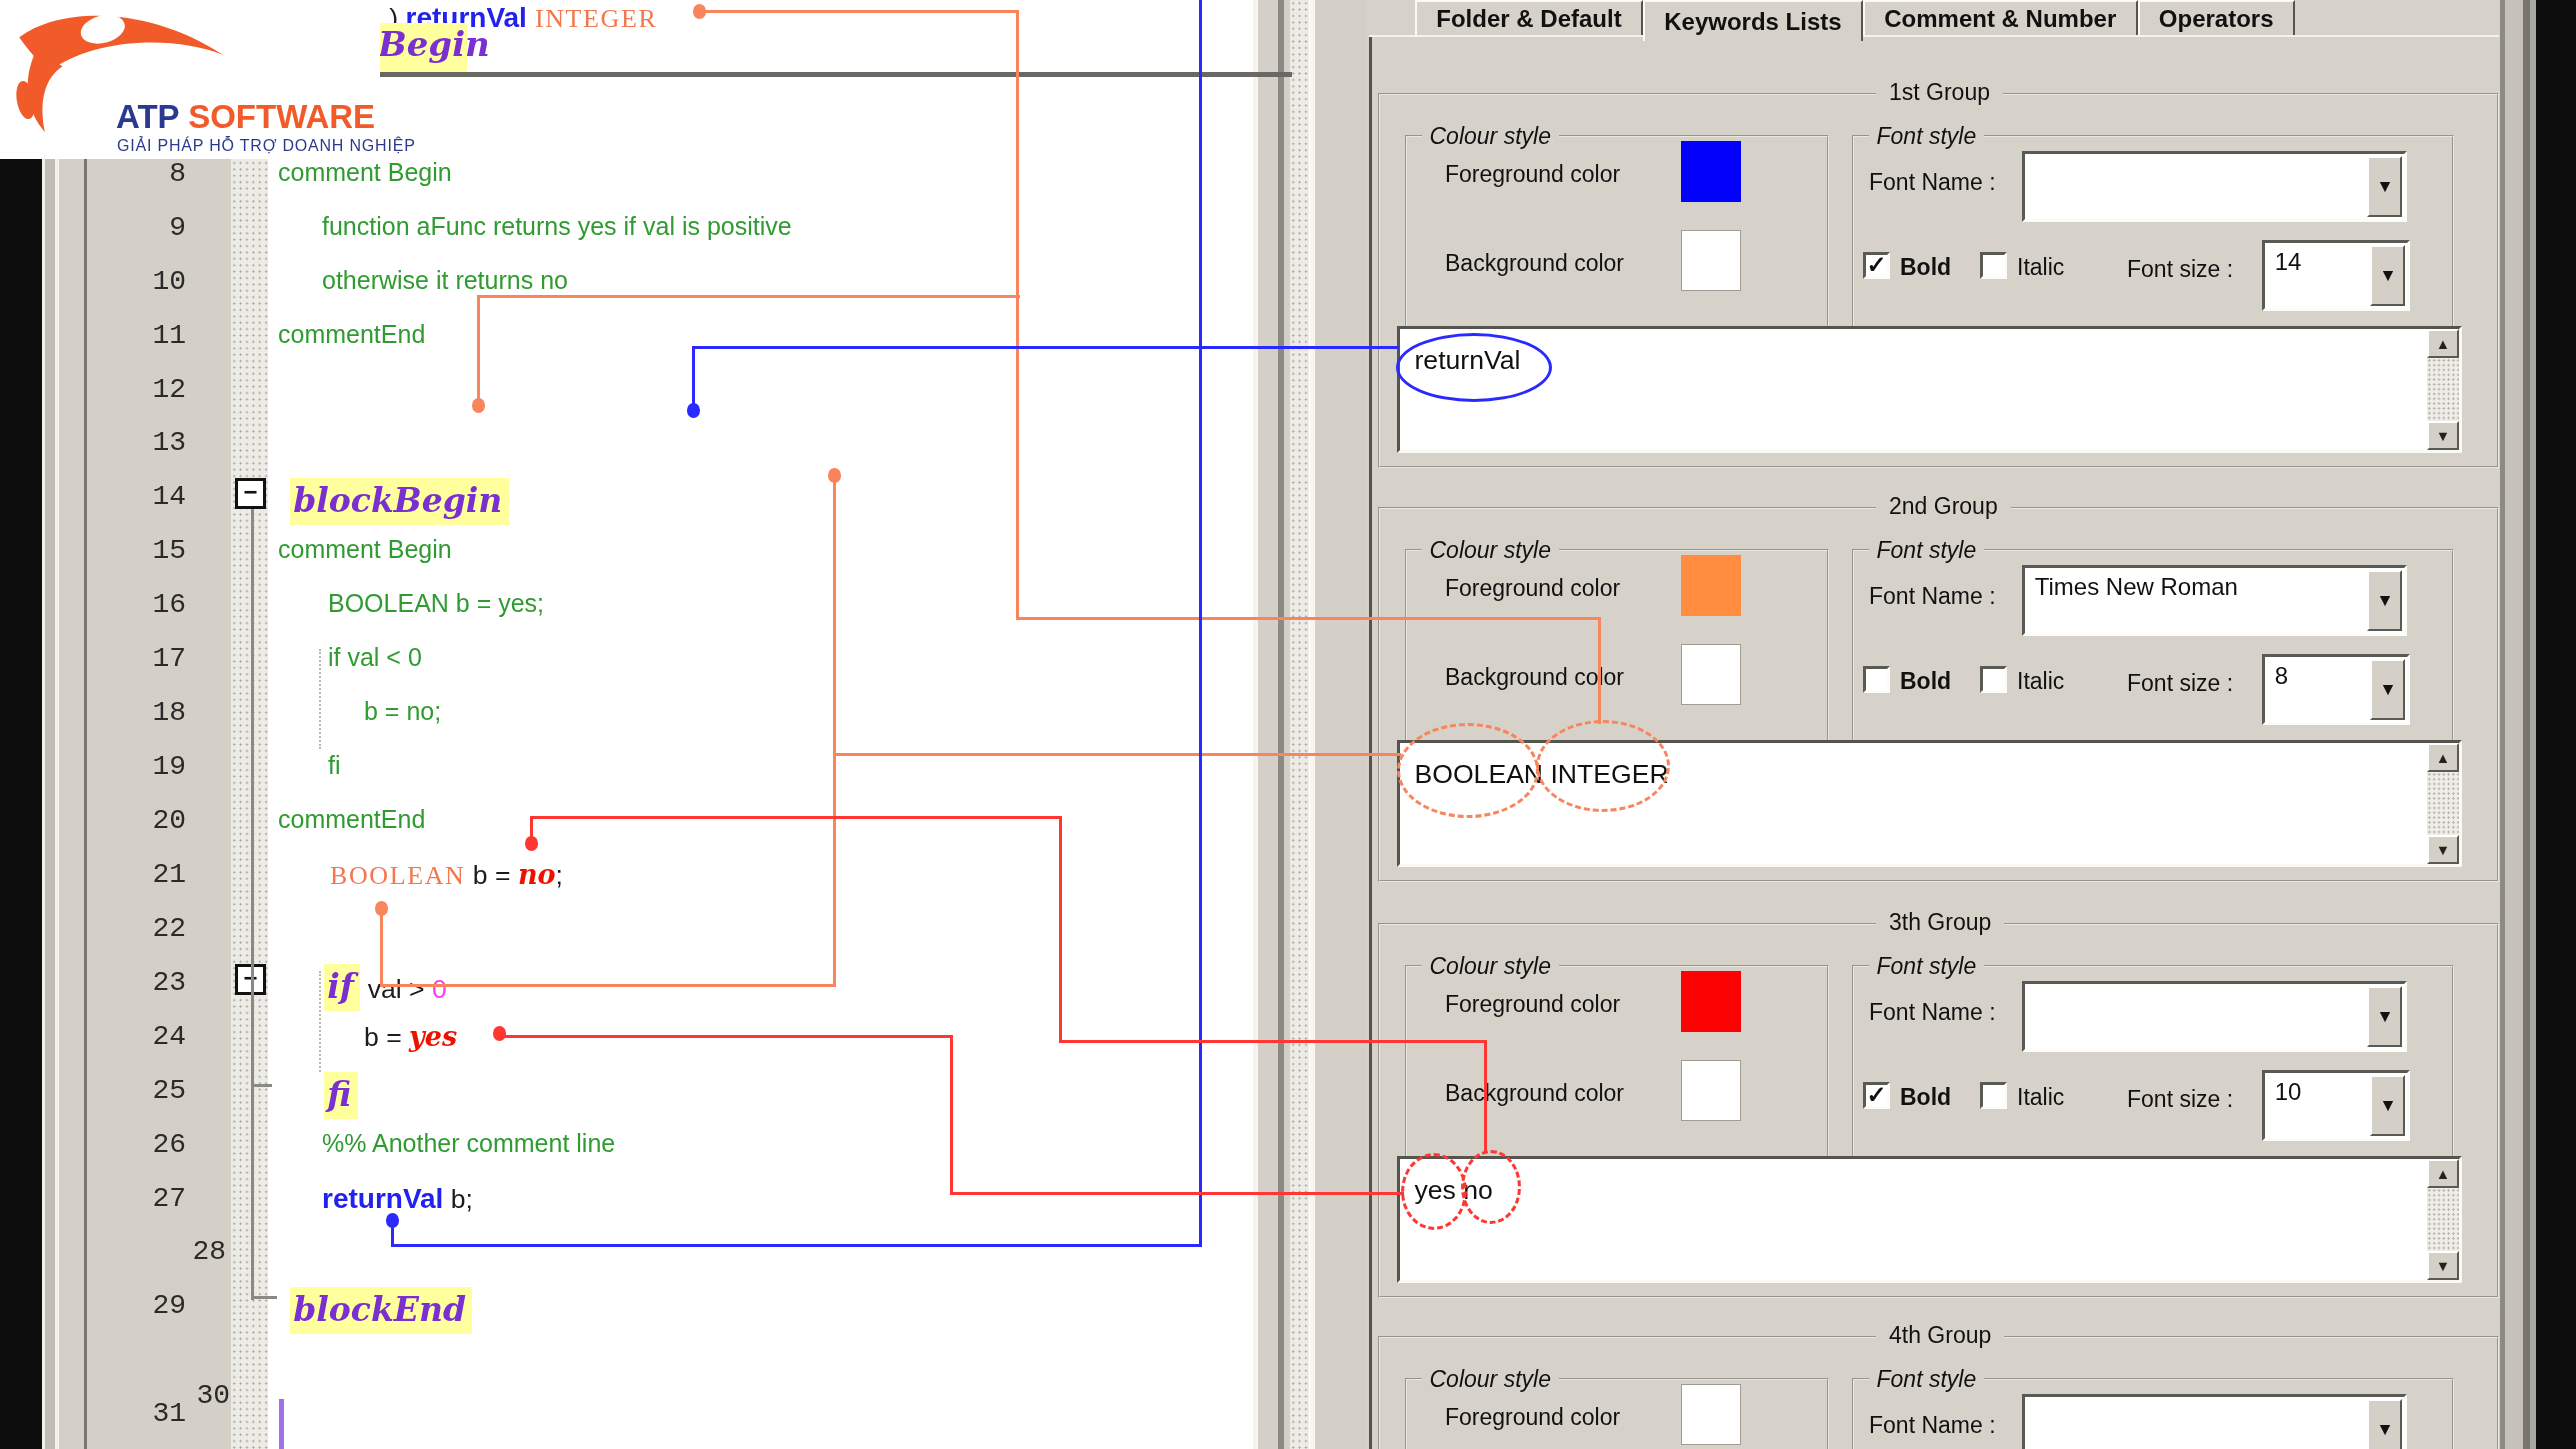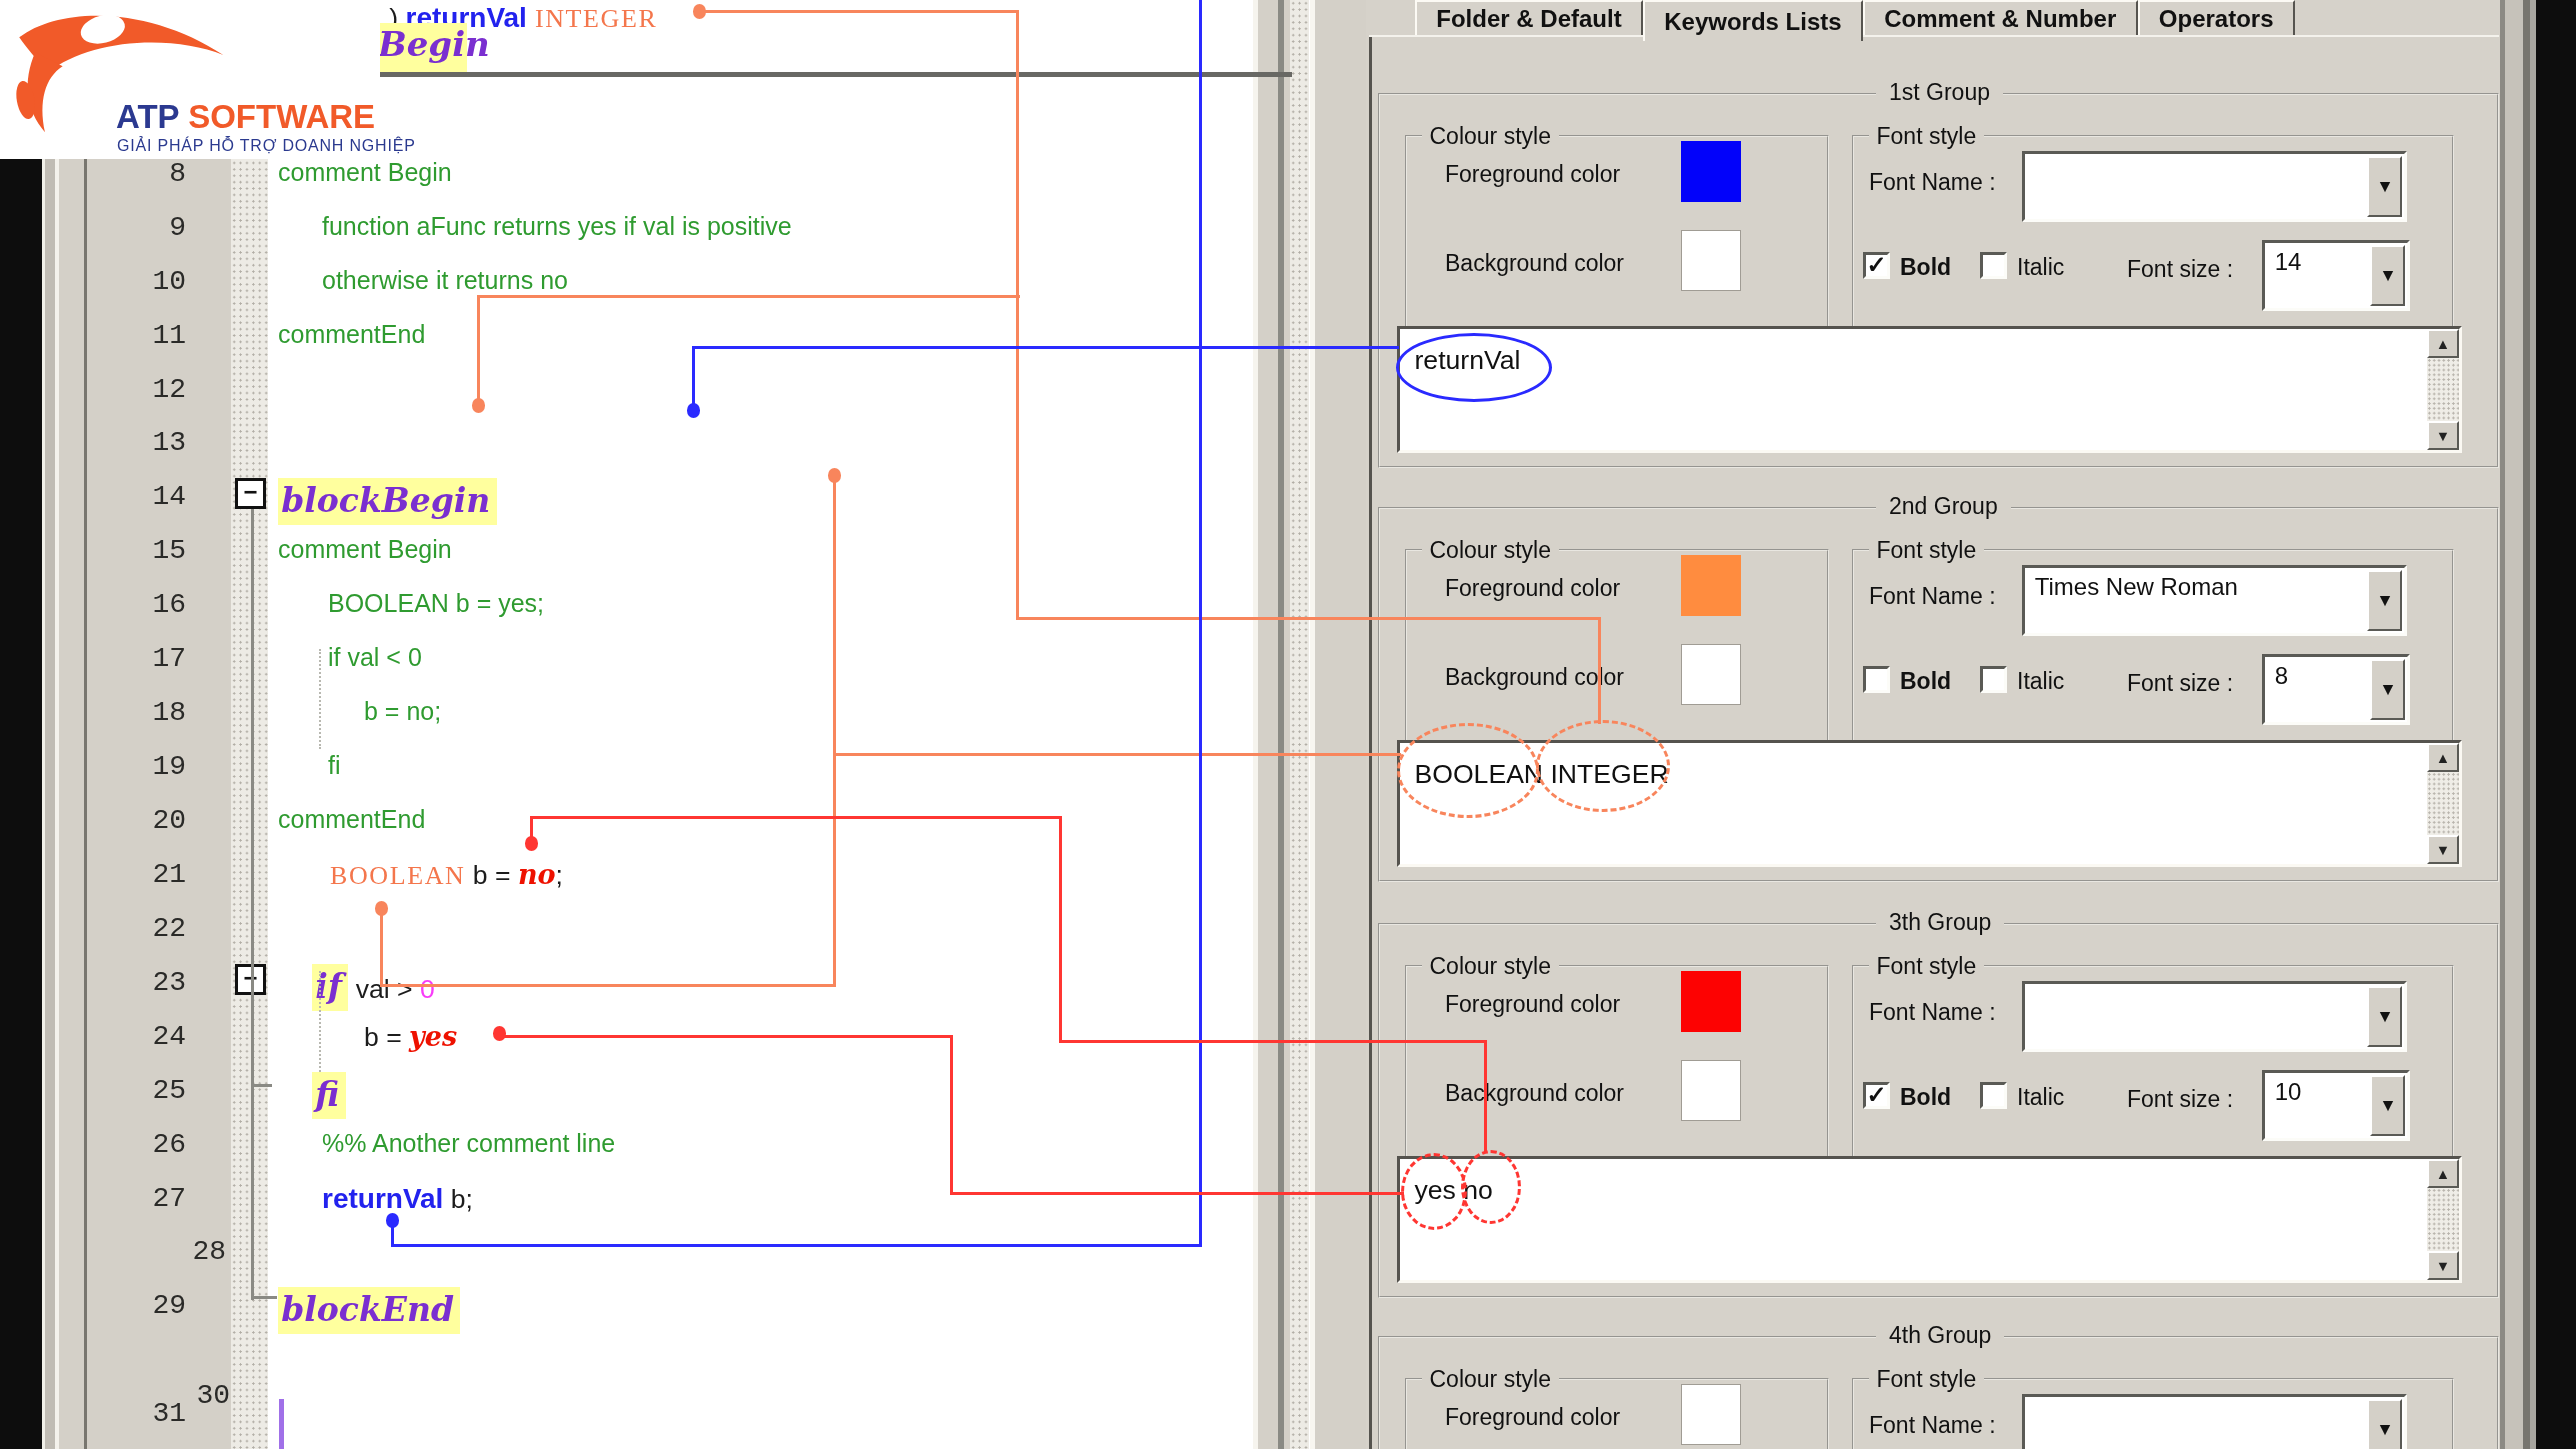--- a/index.html
+++ b/index.html
@@ -44,21 +44,21 @@
   .lnum{position:absolute;left:81px;width:105px;text-align:right;top:0;
         font-family:"Liberation Mono",monospace;font-size:28px;color:#2a2a28;}
   .ltext{position:absolute;top:0;white-space:pre;}
   .tok{font-size:26.6px;color:#1c1c1c;}
   .tok.g{color:#2f9b30;font-size:25px;}
   .tok.k{color:#f4764c;font-family:"Liberation Serif",serif;font-size:26px;letter-spacing:1.6px;}
   .tok.b{color:#2222ee;font-weight:bold;font-size:28px;}
   .tok.r{color:#ee1100;font-family:"DejaVu Serif",serif;font-weight:bold;font-style:italic;font-size:27px;}
   .tok.m{color:#f83cf8;font-size:26.6px;}
   .tok.p{color:#7a2fd0;font-family:"DejaVu Serif",serif;font-style:italic;font-weight:bold;font-size:33px;}
-  .tok.hl{background:#ffff9e;padding:3.2px 6.4px 4.8px 3.2px;}
+  .tok.hl{background:#ffff9e;padding:3.2px 6.4px 4.8px 3.2px;margin-left:12px;}
   .foldbox{position:absolute;left:235px;top:-3.2px;width:31px;height:31px;background:#fff;
            border:3.2px solid #111;box-sizing:border-box;color:#111;font-size:24px;line-height:22.5px;
            text-align:center;font-weight:bold;}
   #foldline{left:251px;top:509px;width:3.2px;height:791px;background:#8a8a84;}
   #foldcorner1{left:251px;top:1296px;width:26px;height:3.2px;background:#8a8a84;}
   #foldcorner2{left:251px;top:1084px;width:21px;height:3.2px;background:#8a8a84;}
   .indentguide{position:absolute;width:0;border-left:2.4px dotted #b8b8b0;}
   #cursor{left:279px;top:1399px;width:4.8px;height:50px;background:#a070e8;}
   
   #topline{left:382px;top:-13px;white-space:pre;}
@@ -71,21 +71,21 @@
   #logo-line1{position:absolute;left:116px;top:98px;font-size:33px;font-weight:bold;white-space:nowrap;}
   #logo-atp{color:#2b3990;}
   #logo-sw{color:#f15a29;}
   #logo-tag{position:absolute;left:117px;top:137px;font-size:16px;color:#2b3a8f;letter-spacing:0.8px;white-space:nowrap;}
   
   .group{position:absolute;left:0;width:2576px;height:0;}
   .gframe{position:absolute;left:1378px;top:0;width:1121px;height:375px;
           border:2.4px groove #e9e7e1;box-sizing:border-box;}
   .gtitle{position:absolute;top:-14.5px;left:1876px;background:#d6d2ca;padding:0 13px;
           font-size:23px;color:#111;}
-  .sub{position:absolute;border:2.4px groove #e9e7e1;box-sizing:border-box;}
+  .sub{position:absolute;border:2.4px groove #e9e7e1;box-sizing:border-box;font-style:italic;}
   .sub.colour{left:1405px;top:42px;width:424px;height:224px;}
   .sub.fontst{left:1852px;top:42px;width:602px;height:224px;}
   .subtitle{position:absolute;top:-14.5px;left:14.5px;background:#d6d2ca;padding:0 8px;font-size:23px;color:#111;}
   .plabel{position:absolute;font-size:23px;color:#111;white-space:nowrap;}
   .swatch{position:absolute;width:60px;height:61px;}
   .swatch.bgw{border:1.6px solid #a09c94;box-sizing:border-box;}
   .combo{position:absolute;background:#fff;border-top:3.2px solid #5a5a55;border-left:3.2px solid #5a5a55;
          border-bottom:3.2px solid #fcfcf8;border-right:3.2px solid #fcfcf8;box-sizing:border-box;}
   .combo .val{position:absolute;left:9.7px;top:4.8px;font-size:24px;color:#111;white-space:nowrap;}
   .drop{position:absolute;right:1.6px;top:1.6px;bottom:1.6px;width:35px;background:#d4d0c8;

